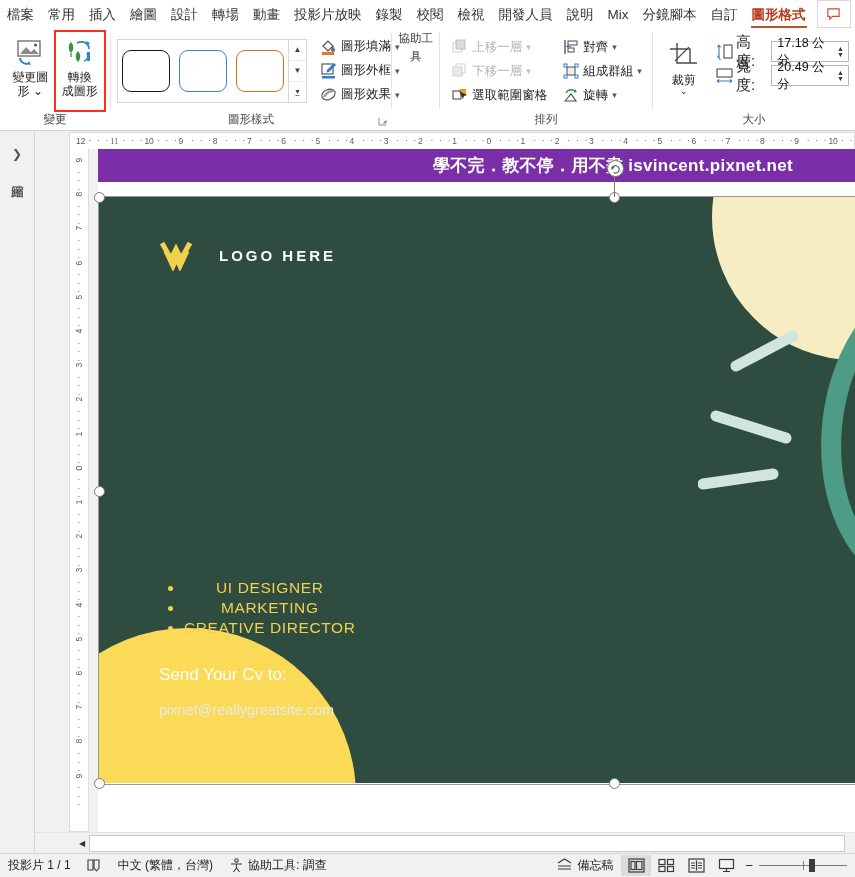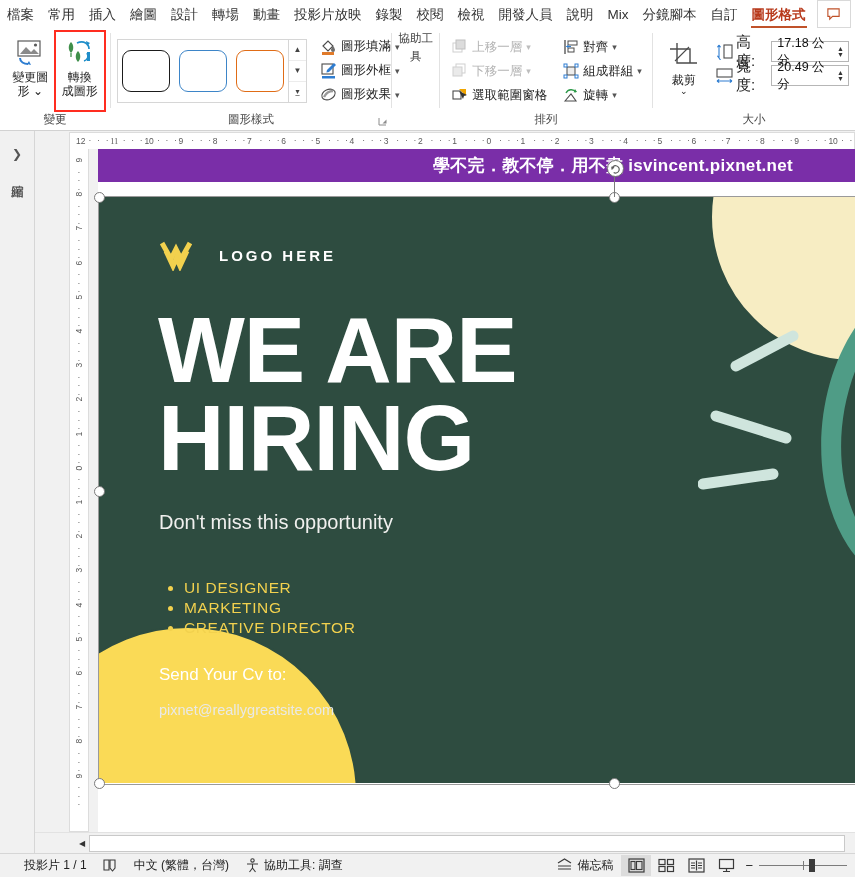--- a/index.html
+++ b/index.html
@@ -101,42 +101,42 @@
   .c-cream{background:#f7edc3;border:2.5px solid #2e4c40;}
   .c-yellow{background:#fada56;border:2.5px solid #2e4c40;}
 
   .logo-row{position:absolute;left:62px;top:43px;display:flex;align-items:center;gap:13px;}
   .logo-txt{color:#fff;font-size:15px;font-weight:700;letter-spacing:3px;}
 
   .headline{position:absolute;left:60px;top:110px;color:#fff;font-weight:800;font-size:92px;
             line-height:.96;letter-spacing:-1px;}
   .subline{position:absolute;left:61px;top:315px;color:#f0f0ee;font-size:20px;}
   .joblist{position:absolute;left:70px;top:382px;}
-  .joblist li{color:#f2d14e;font-size:15.5px;letter-spacing:.6px;line-height:20px;}
+  .joblist li{color:#f2d14e;font-size:15.5px;letter-spacing:.6px;line-height:20px;text-align:center;}
   .sendto{position:absolute;left:61px;top:469px;color:#fff;font-size:17px;}
   .email{position:absolute;left:61px;top:506px;color:#e9e9e7;font-size:14.5px;}
 
   
   .selbox{position:absolute;left:9px;top:47px;width:1030px;height:587px;
           border:1px solid #9a9a9a;pointer-events:none;}
   .handle{position:absolute;width:9px;height:9px;border-radius:50%;background:#fff;
           border:1px solid #7a7a7a;}
   .rot-handle{position:absolute;width:15px;height:15px;border-radius:50%;background:#fff;
               border:1.4px solid #6e6e6e;display:flex;align-items:center;justify-content:center;}
   .rot-stem{position:absolute;width:1px;background:#7a7a7a;}
 
   .hscroll{height:20px;background:#f1f1f1;display:flex;align-items:center;padding:0 10px 0 40px;
            flex:0 0 20px;border-top:1px solid #e2e2e2;}
   .hscroll-track{flex:1;height:15px;border:1px solid #c9c9c9;background:#fff;display:flex;align-items:center;}
   .hscroll-left{width:14px;height:13px;display:flex;align-items:center;justify-content:center;
                 font-size:8px;color:#333;}
 
   
   .status{height:23px;background:#f1f1f1;border-top:1px solid #d6d6d6;display:flex;align-items:center;
-          font-size:12px;color:#222;flex:0 0 23px;padding-left:16px;}
+          font-size:12px;color:#222;flex:0 0 23px;padding-left:0;}
   .st-item{display:flex;align-items:center;gap:4px;padding:0 8px;white-space:nowrap;cursor:default;}
   .st-spacer{flex:1;}
   .viewbtn{width:30px;height:21px;display:flex;align-items:center;justify-content:center;cursor:default;}
   .viewbtn.active{background:#dcdcdc;}
   .zoomwrap{display:flex;align-items:center;gap:6px;padding:0 8px 0 4px;}
   .zslider{width:88px;height:14px;position:relative;display:flex;align-items:center;}
   .zline{position:absolute;left:0;right:0;height:1px;background:#7c7c7c;}
   .zthumb{position:absolute;left:50px;width:6px;height:13px;background:#3c3c3c;}
   .znub{position:absolute;width:1px;height:9px;background:#7c7c7c;}
 </style>
@@ -601,26 +601,21 @@
               <div class="circ c-yellow" style="left:-80px;top:430px;width:340px;height:340px;"></div>
 
               <div class="logo-row">
                 <svg width="46" height="32" viewBox="0 0 46 32">
                   <path d="M2 4 L11 20 L16 10 L21 20 L30 4" fill="none" stroke="#f2d14e" stroke-width="5" stroke-linejoin="miter"></path>
                   <path d="M6 12 L13 27 L16.5 19 L20 27 L27 12" fill="none" stroke="#f2d14e" stroke-width="5" stroke-linejoin="miter"></path>
                 </svg>
                 <div class="logo-txt">LOGO HERE</div>
               </div>
 
-              <div class="headline">
-                <div>WE ARE</div>
-                <div>HIRING</div>
-              </div>
-
-              <div class="subline">Don't miss this opportunity</div>
+
 
               <ul class="joblist" style="margin:0;padding-left:16px;">
                 <li>UI DESIGNER</li>
                 <li>MARKETING</li>
                 <li>CREATIVE DIRECTOR</li>
               </ul>
 
               <div class="sendto">Send Your Cv to:</div>
               <div class="email">pixnet@reallygreatsite.com</div>
 

